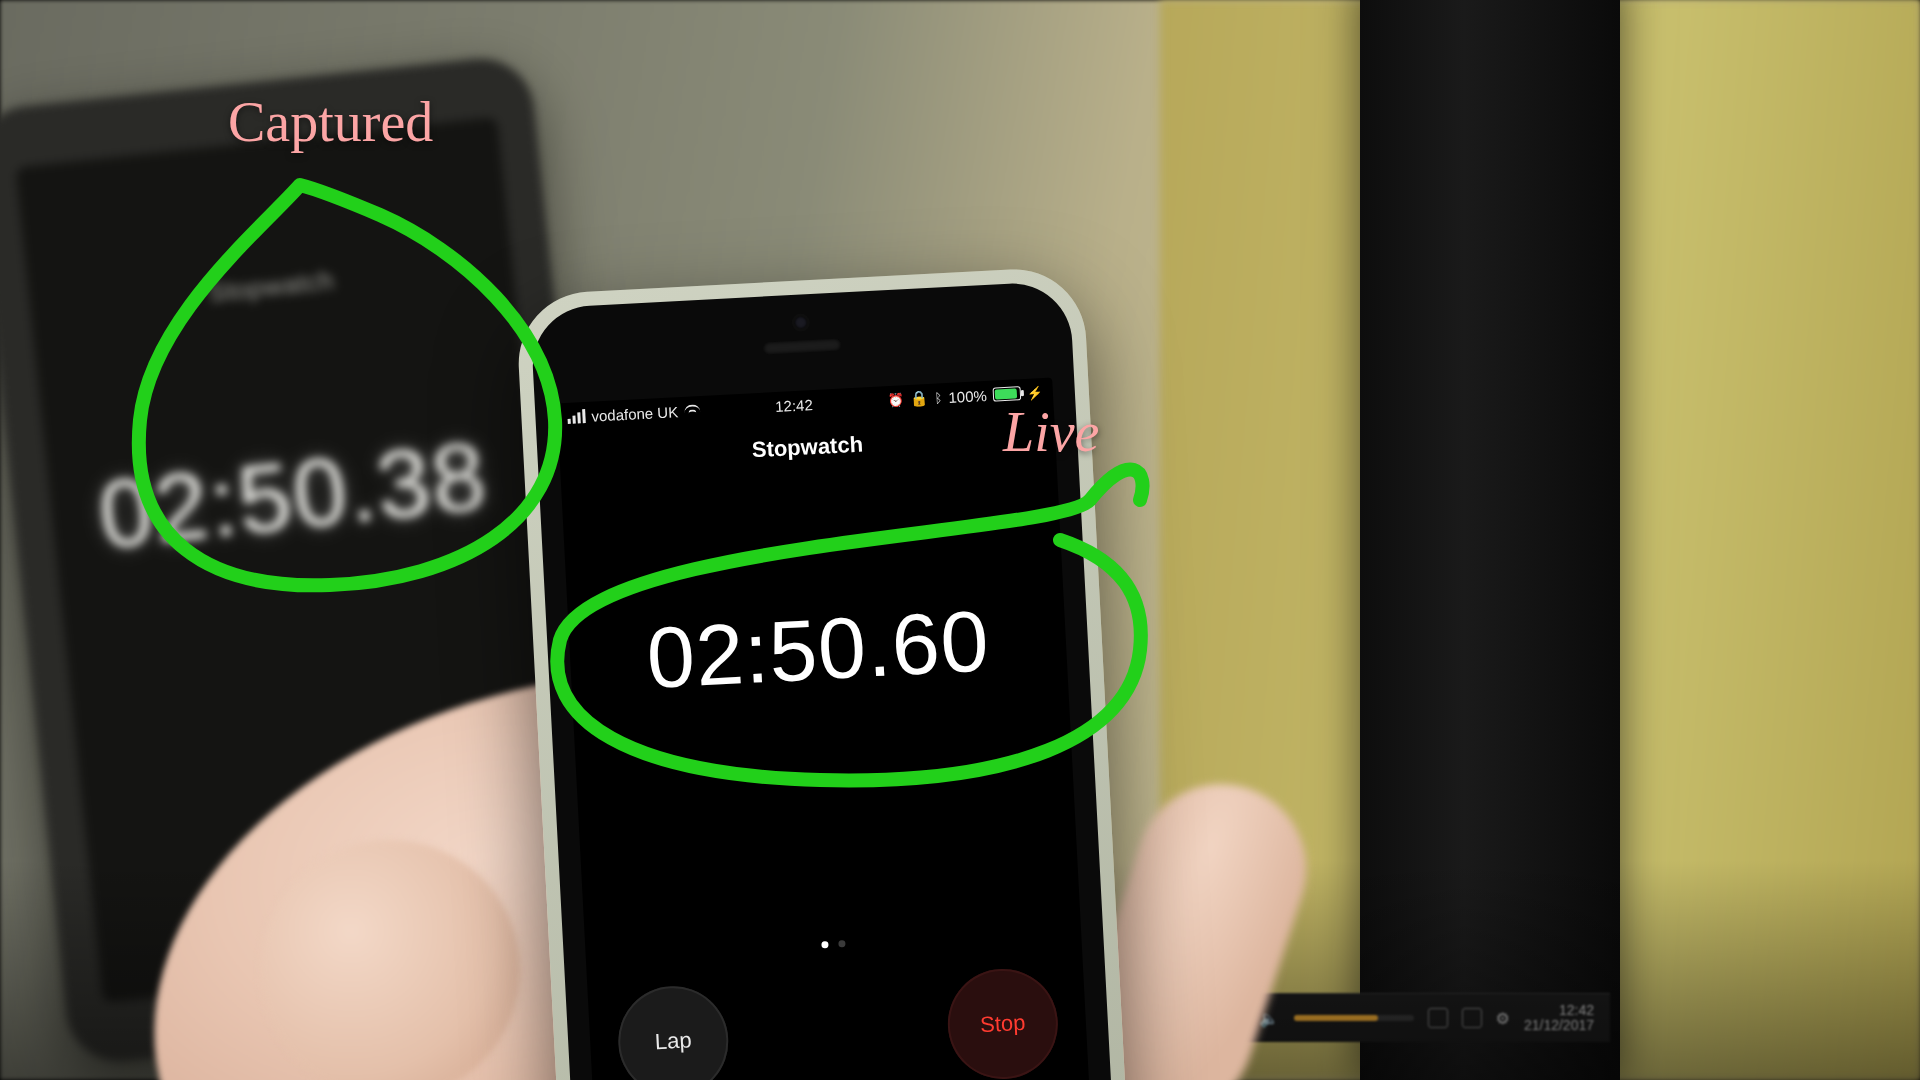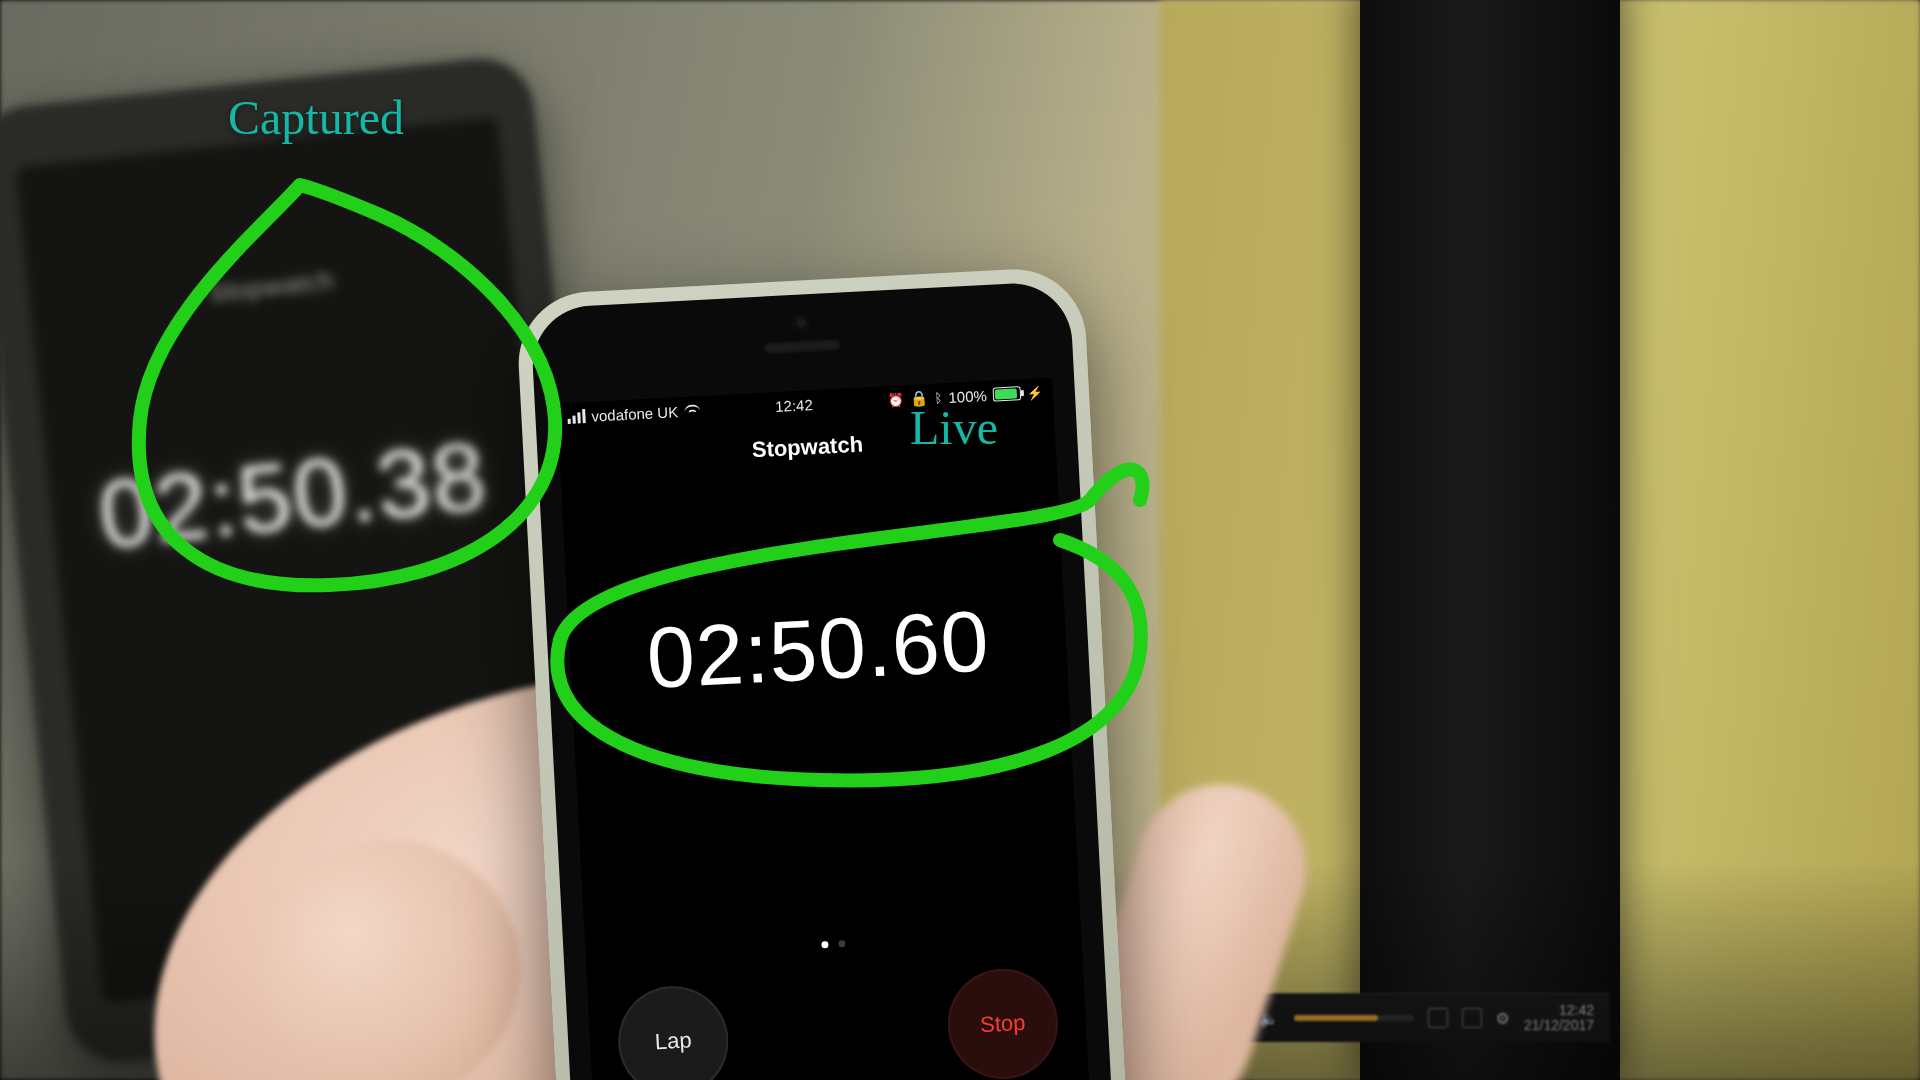--- a/index.html
+++ b/index.html
@@ -90,24 +90,24 @@
       font-feature-settings:"tnum";}
   .dots{position:absolute;bottom:176px;left:0;right:0;display:flex;
       justify-content:center;gap:10px;}
   .dots i{width:7px;height:7px;border-radius:50%;background:#3a3a3a;}
   .dots i.on{background:#fff;}
   .btn{position:absolute;bottom:36px;width:110px;height:110px;border-radius:50%;
       display:flex;align-items:center;justify-content:center;font-size:22px;}
   .btn.lap{left:28px;background:#1b1b1b;color:#eaeaea;box-shadow:0 0 0 2px #2b2b2b inset;}
   .btn.stop{right:28px;background:#2a0e0e;color:#ff3b30;box-shadow:0 0 0 2px #3a1414 inset;}
   
-  .label{position:absolute;color:#14b8a6;font-family:Georgia,"Times New Roman",serif;
-      font-size:48px;text-shadow:0 2px 6px rgba(0,0,0,.5);}
+  .label{position:absolute;color:#fca5a5;font-family:Georgia,"Times New Roman",serif;
+      font-size:56px;text-shadow:0 2px 6px rgba(0,0,0,.5);}
   .label.cap{left:228px;top:90px;}
-  .label.live{left:910px;top:400px;}
+  .label.live{left:1003px;top:400px;font-style:italic;}
   
   .ink{position:absolute;inset:0;pointer-events:none;}
 </style>
 </head>
 <body>
 
 <div class="scene">
   <div class="bg"></div>
   <div class="wall-yellow"></div>
   <div class="monitor-frame"></div>

